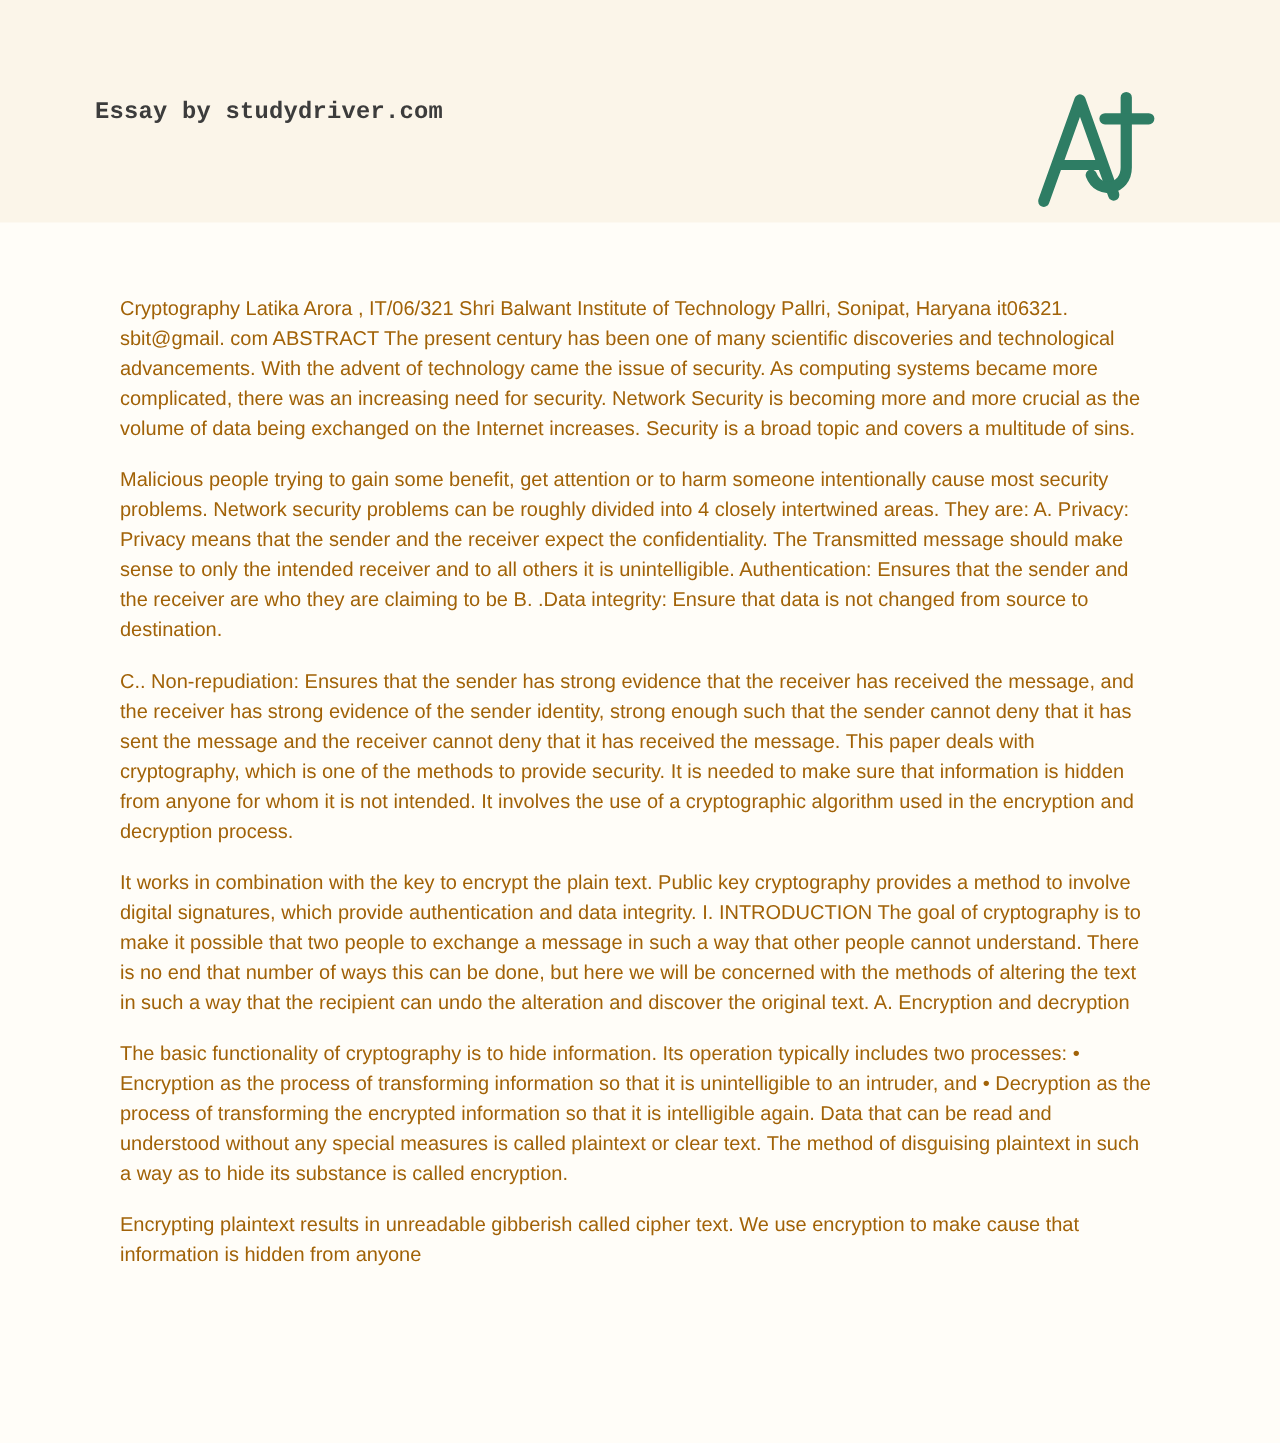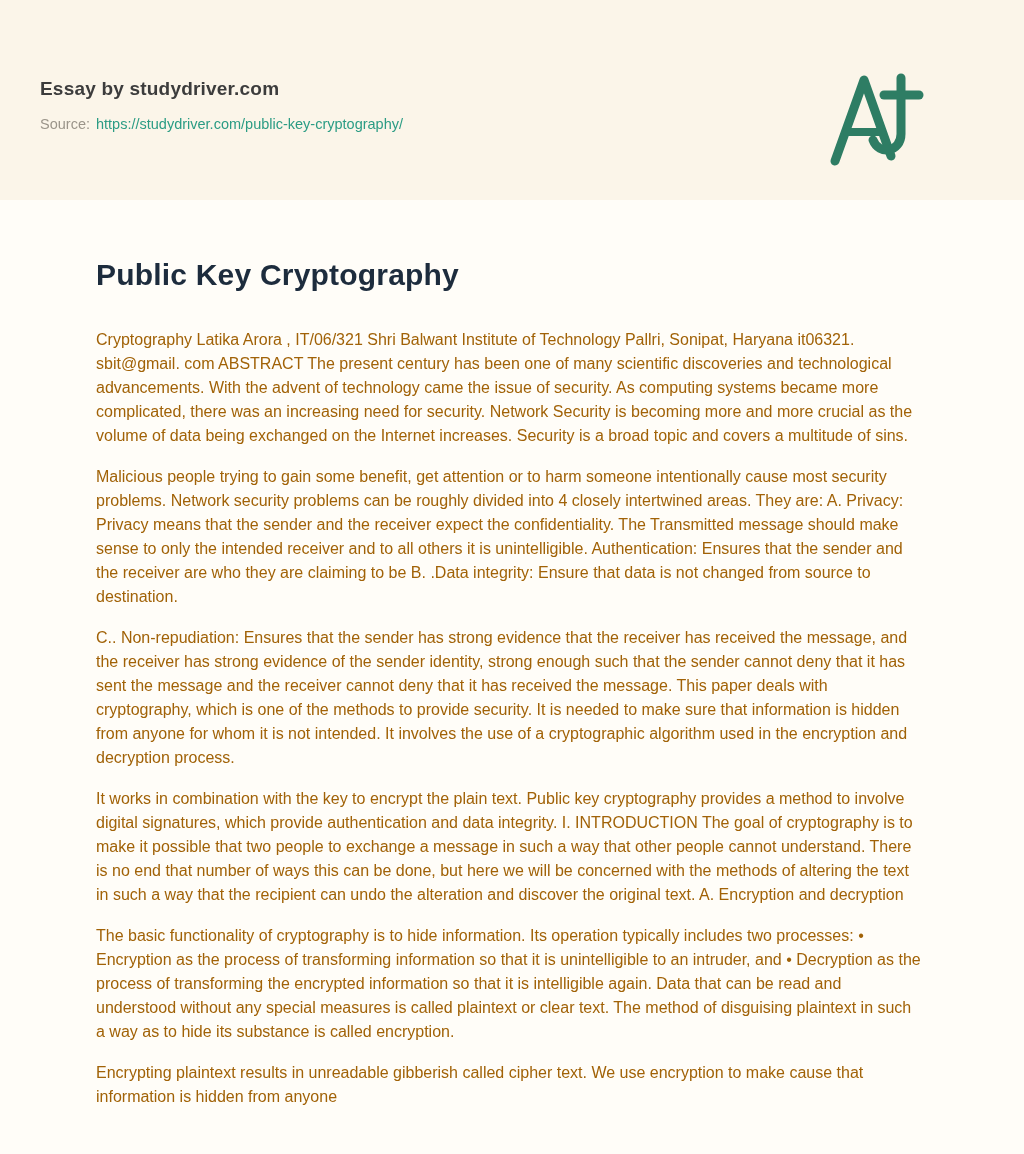--- a/index.html
+++ b/index.html
@@ -13,23 +13,24 @@
     height: 1154px;
     margin: 0 auto;
     background: #fffdf8;
     overflow: hidden;
     position: relative;
   }
 
   
   .header {
     background: #fbf5e9;
-    height: 200px;
+    height: 178px;
     position: relative;
-    padding: 78px 100px 0 40px;
+    padding: 78px 100px 0 76px;
+    font-family: Liberation Mono, monospace;
   }
 
   .byline {
     font-size: 19px;
     font-weight: 700;
     color: #3c3c3c;
     letter-spacing: 0.2px;
   }
 
   .source-line {
@@ -79,39 +80,35 @@
   }
 </style>
 </head>
 <body>
 
 <div class="page">
 
   <header class="header">
     <div class="byline">Essay by studydriver.com</div>
 
-    <div class="source-line">
-      <span class="source-label">Source:</span><a class="source-url" href="#">https://studydriver.com/public-key-cryptography/</a>
-    </div>
 
     <div class="logo">
       <svg viewBox="0 0 100 100" fill="none" xmlns="http://www.w3.org/2000/svg">
 
         <path d="M10 93 L39 12 L66 88" stroke="var(--accent, #2e7d64)" stroke-width="9" stroke-linecap="round" stroke-linejoin="round"></path>
         <path d="M22 64 L57 64" stroke="var(--accent, #2e7d64)" stroke-width="8" stroke-linecap="round"></path>
 
         <path d="M76 10 L76 66 C76 84 54 88 48 72" stroke="var(--accent, #2e7d64)" stroke-width="9" stroke-linecap="round"></path>
 
         <path d="M59 27 L94 27" stroke="var(--accent, #2e7d64)" stroke-width="9" stroke-linecap="round"></path>
       </svg>
     </div>
   </header>
 
   <main class="content">
-    <h1 class="title">Public Key Cryptography</h1>
 
     <div id="article-body">
         <p class="para">Cryptography Latika Arora , IT/06/321 Shri Balwant Institute of Technology Pallri, Sonipat, Haryana it06321. sbit@gmail. com ABSTRACT The present century has been one of many scientific discoveries and technological advancements. With the advent of technology came the issue of security. As computing systems became more complicated, there was an increasing need for security. Network Security is becoming more and more crucial as the volume of data being exchanged on the Internet increases. Security is a broad topic and covers a multitude of sins.</p>
         <p class="para">Malicious people trying to gain some benefit, get attention or to harm someone intentionally cause most security problems. Network security problems can be roughly divided into 4 closely intertwined areas. They are: A. Privacy: Privacy means that the sender and the receiver expect the confidentiality. The Transmitted message should make sense to only the intended receiver and to all others it is unintelligible. Authentication: Ensures that the sender and the receiver are who they are claiming to be B. .Data integrity: Ensure that data is not changed from source to destination.</p>
         <p class="para">C.. Non-repudiation: Ensures that the sender has strong evidence that the receiver has received the message, and the receiver has strong evidence of the sender identity, strong enough such that the sender cannot deny that it has sent the message and the receiver cannot deny that it has received the message. This paper deals with cryptography, which is one of the methods to provide security. It is needed to make sure that information is hidden from anyone for whom it is not intended. It involves the use of a cryptographic algorithm used in the encryption and decryption process.</p>
         <p class="para">It works in combination with the key to encrypt the plain text. Public key cryptography provides a method to involve digital signatures, which provide authentication and data integrity. I. INTRODUCTION The goal of cryptography is to make it possible that two people to exchange a message in such a way that other people cannot understand. There is no end that number of ways this can be done, but here we will be concerned with the methods of altering the text in such a way that the recipient can undo the alteration and discover the original text. A. Encryption and decryption</p>
         <p class="para">The basic functionality of cryptography is to hide information. Its operation typically includes two processes: • Encryption as the process of transforming information so that it is unintelligible to an intruder, and • Decryption as the process of transforming the encrypted information so that it is intelligible again. Data that can be read and understood without any special measures is called plaintext or clear text. The method of disguising plaintext in such a way as to hide its substance is called encryption.</p>
         <p class="para">Encrypting plaintext results in unreadable gibberish called cipher text. We use encryption to make cause that information is hidden from anyone</p>
       </div>
   </main>

